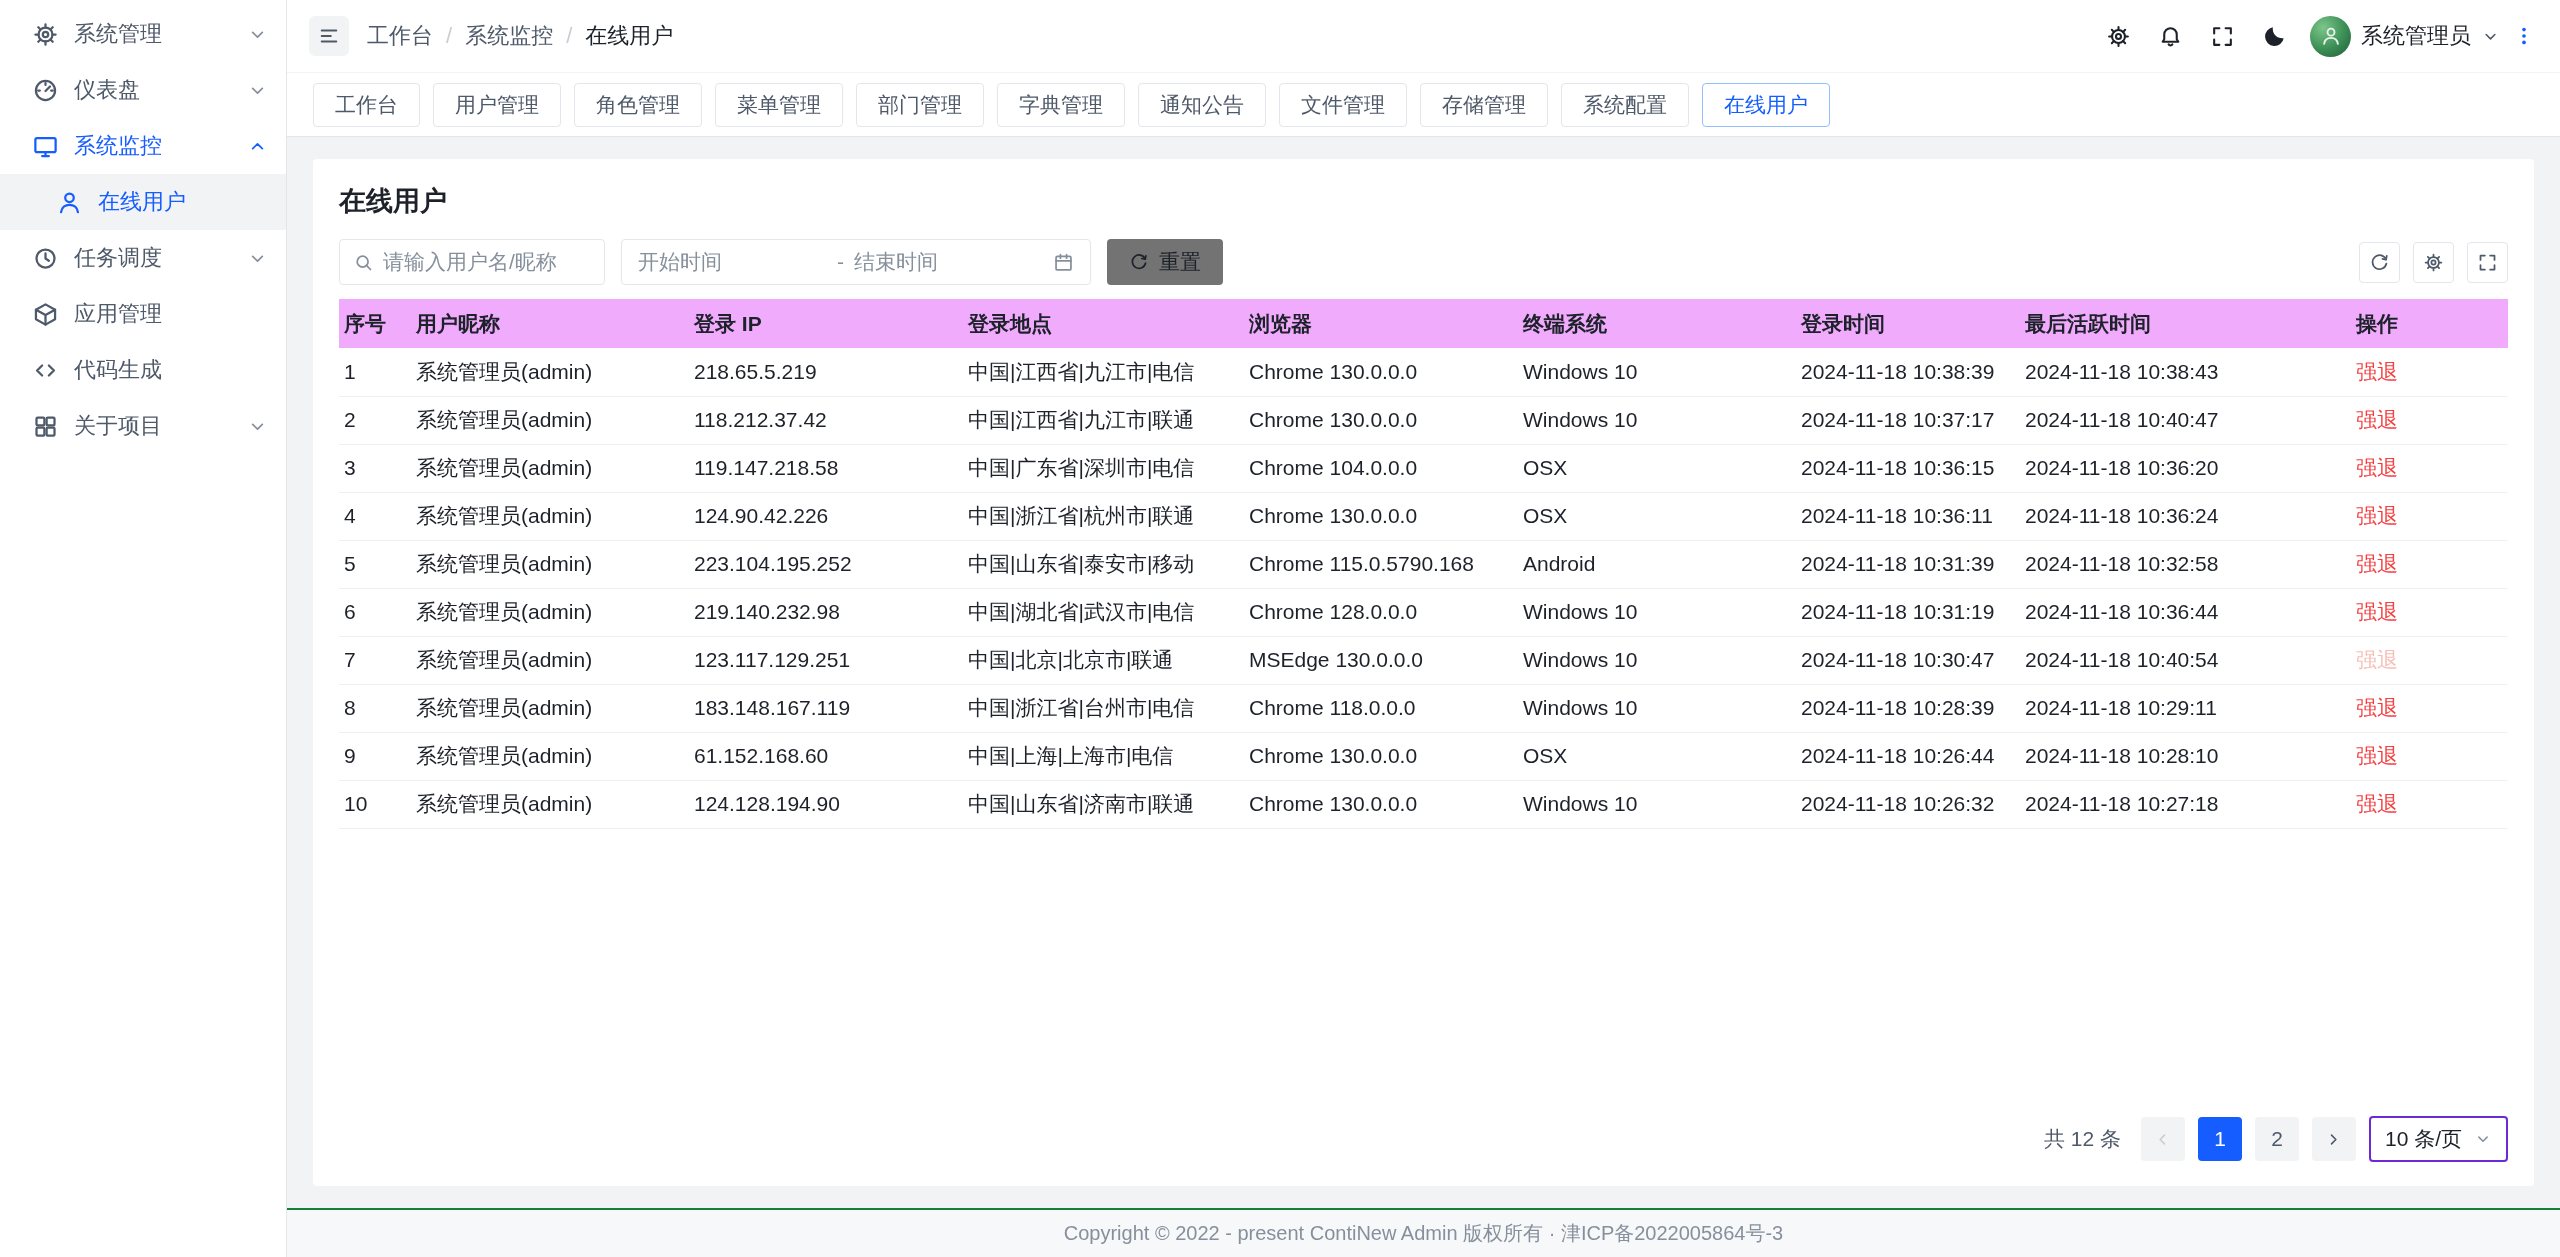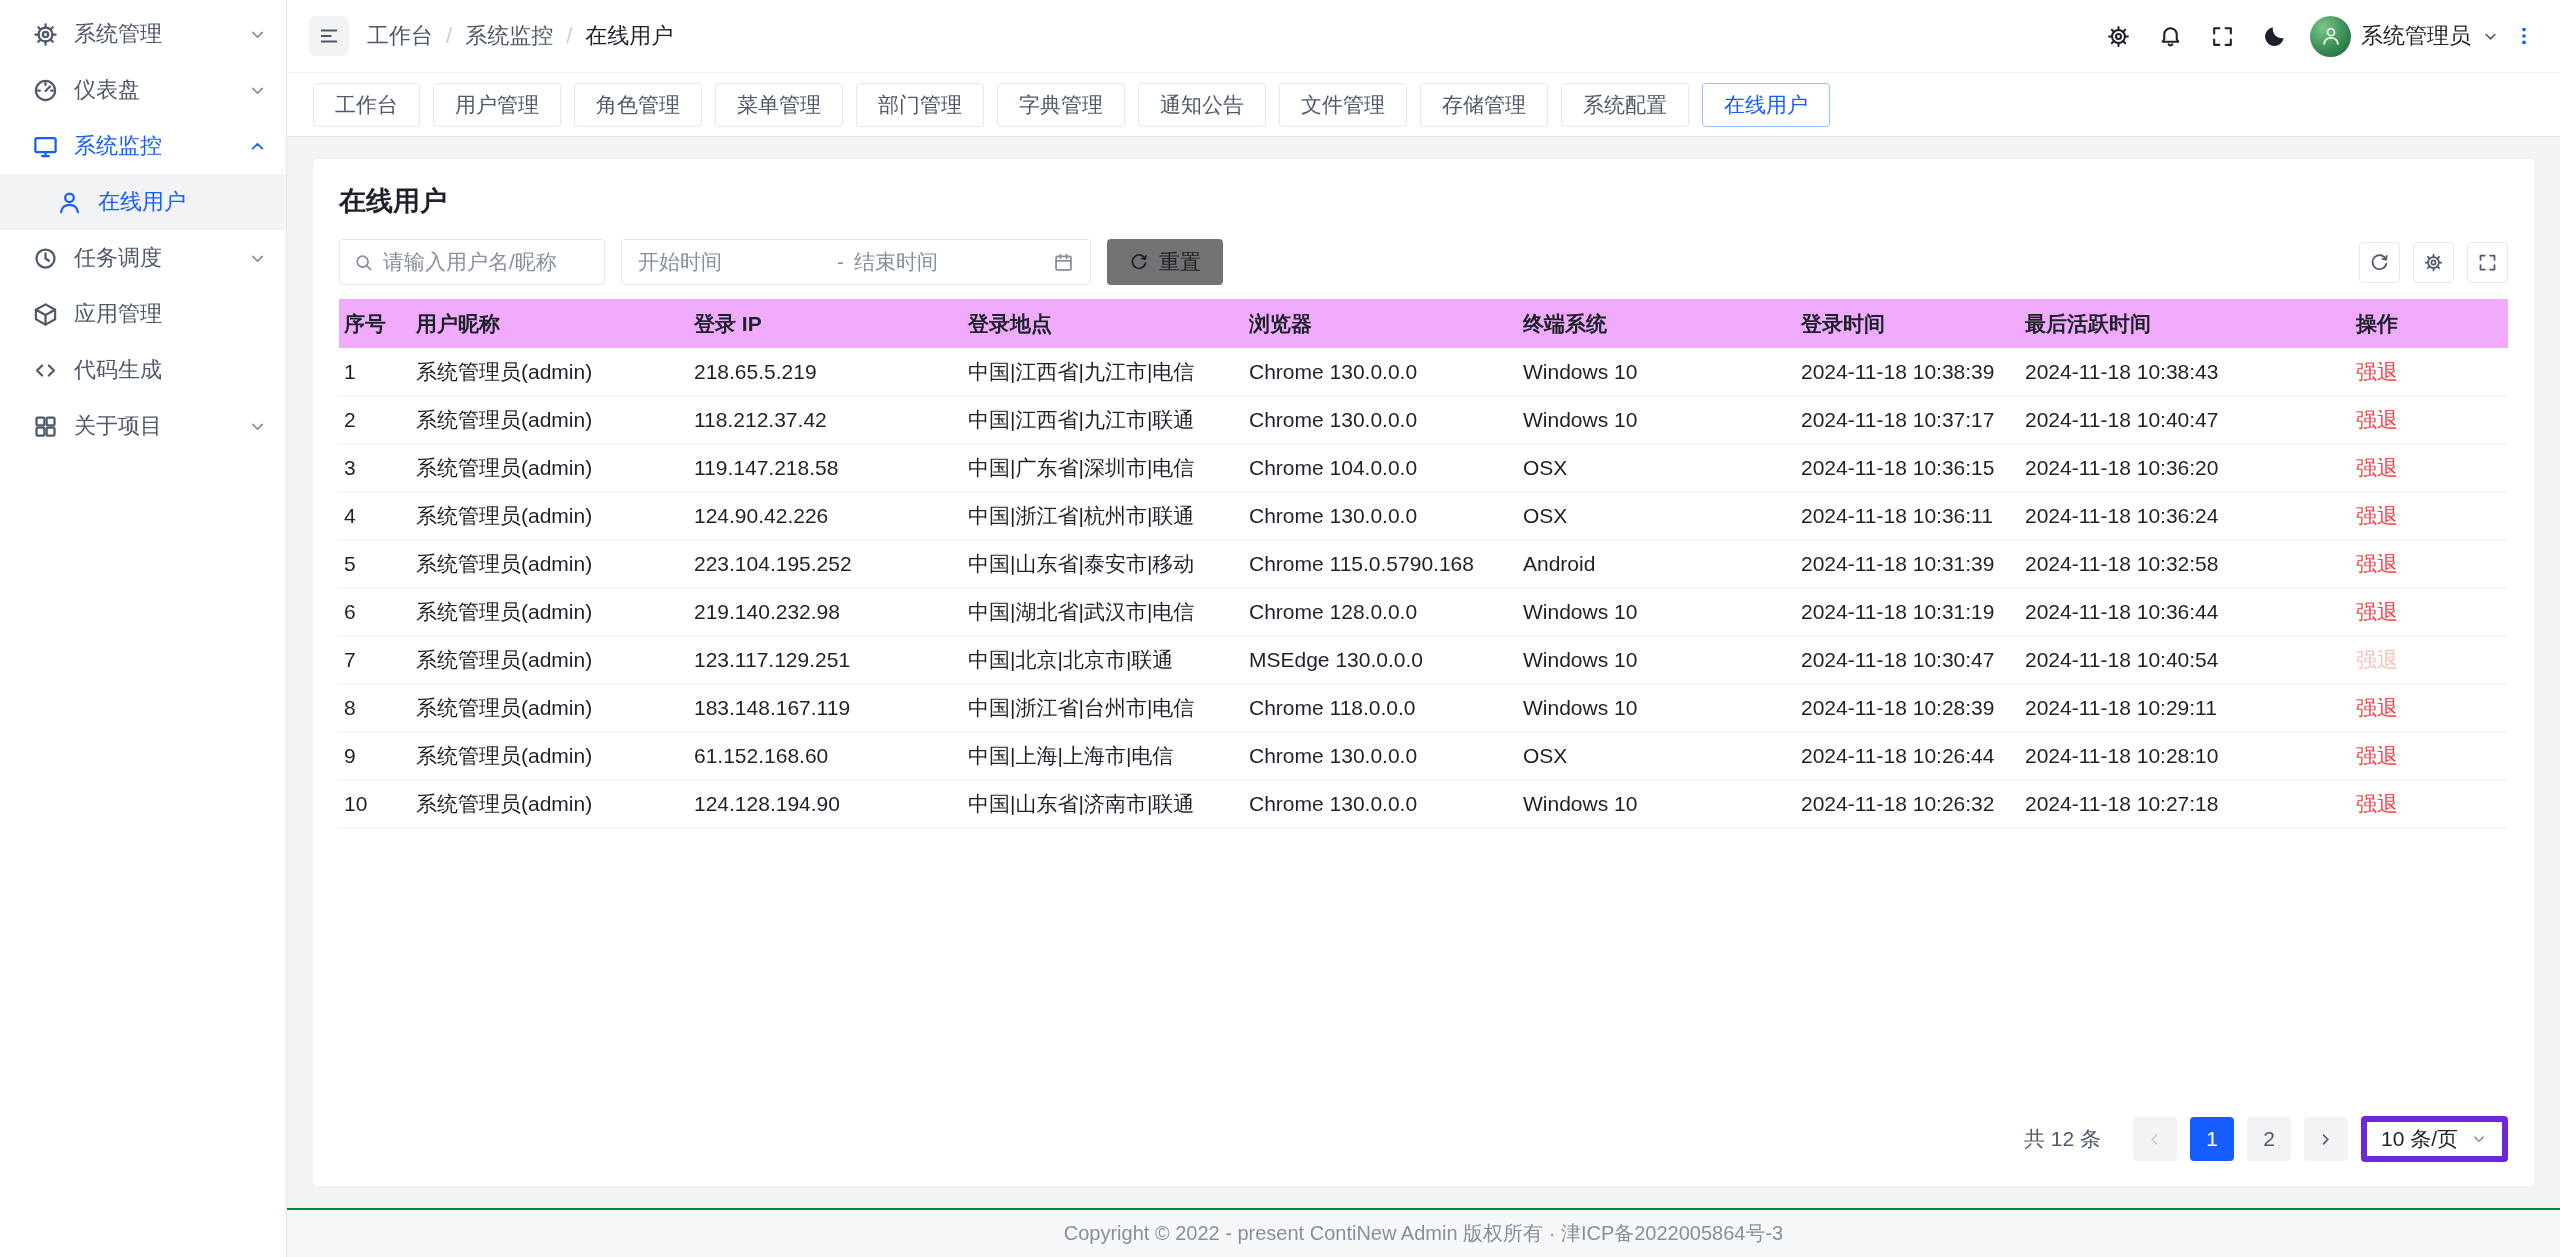--- a/index.html
+++ b/index.html
@@ -61,27 +61,27 @@
   .tool-btn{width:41px;height:41px;border:1px solid #e5e6eb;border-radius:4px;background:#fff;color:#4e5969;display:flex;align-items:center;justify-content:center;cursor:pointer}
   .tool-btn .ic{width:21px;height:21px}
   
   table{width:100%;border-collapse:collapse;table-layout:fixed;font-size:21px}
   thead th{background:#f0abfc;height:49px;font-weight:700;text-align:left;color:#1d2129;padding:0 12px 0 5px;white-space:nowrap}
   tbody td{height:48px;border-bottom:1px solid #eef0f3;padding:0 12px 0 5px;color:#1d2129;white-space:nowrap;overflow:hidden;text-overflow:ellipsis}
   .kick{color:#f53f3f;cursor:pointer;text-decoration:none}
   .kick.disabled{color:#f8beb5;cursor:default}
   
   .pagination{margin-top:auto;display:flex;align-items:center;justify-content:flex-end;gap:13px;padding-top:20px}
-  .pg-total{color:#4e5969;margin-right:19px;white-space:nowrap}
+  .pg-total{color:#4e5969;margin-right:7px;white-space:nowrap}
   .pg-btn{min-width:44px;height:44px;border:none;border-radius:4px;background:#f2f3f5;color:#4e5969;display:flex;align-items:center;justify-content:center;font-size:21px;font-family:inherit;cursor:pointer}
   .pg-btn .ic{width:19px;height:19px}
   .pg-btn.prev{color:#c9cdd4}
   .pg-btn.active{background:#165dff;color:#fff}
   .pages{display:flex;gap:13px}
-  .page-size{height:46px;border:6px solid #6d28d9;border-radius:4px;background:#fff;display:flex;align-items:center;gap:12px;padding:0 14px;cursor:pointer;color:#1d2129;white-space:nowrap}
+  .page-size{height:46px;border:2px solid #6d28d9;border-radius:4px;background:#fff;display:flex;align-items:center;gap:12px;padding:0 14px;cursor:pointer;color:#1d2129;white-space:nowrap}
   .page-size .chev{width:18px;height:18px;color:#86909c}
   
   .footer{height:49px;min-height:49px;background:#f7f8fa;border-top:2px solid #15803d;display:flex;align-items:center;justify-content:center;color:#86909c;font-size:20px}
 </style>
 </head>
 <body>
 
 <svg class="sprite" xmlns="http://www.w3.org/2000/svg" aria-hidden="true">
   <symbol id="s-menu" viewBox="0 0 24 24">
       <g fill="none" stroke="currentColor" stroke-width="2" stroke-linecap="round" stroke-linejoin="round">

